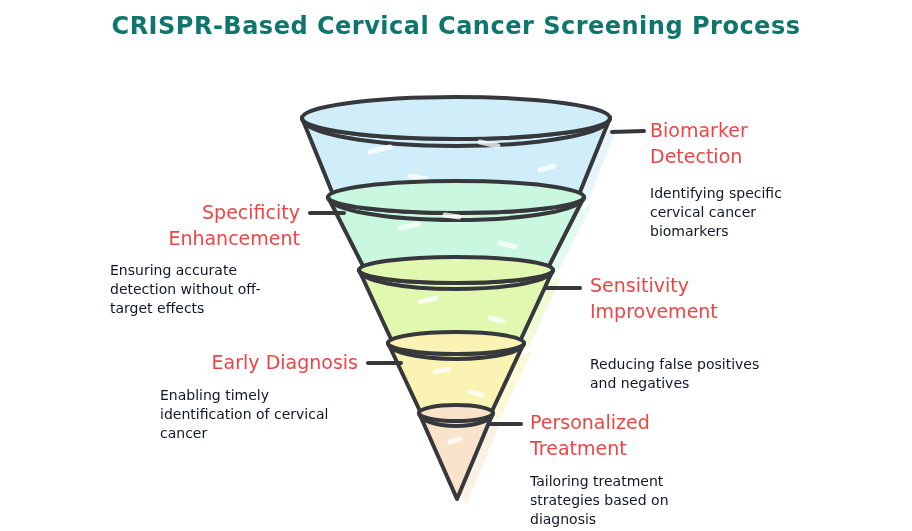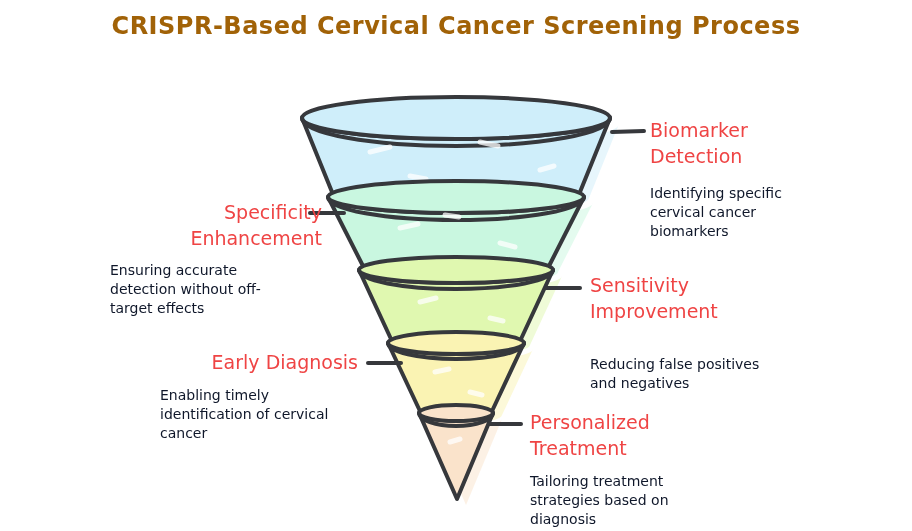--- a/index.html
+++ b/index.html
@@ -11,21 +11,21 @@
     font-family:"DejaVu Sans", sans-serif;
   }
   .title{
     position:absolute;
     left:0;top:12px;width:912px;
     margin:0;
     text-align:center;
     font-size:24px;
     font-weight:bold;
     letter-spacing:.5px;
-    color:#a16207;
+    color:#0f766e;
   }
   svg.funnel{position:absolute;left:0;top:0;}
   .ink{stroke:#36383c;stroke-width:4;stroke-linecap:round;stroke-linejoin:round;}
   .lip{fill:none;}
   .shadow{stroke:none;fill-opacity:.5;}
   .sparkle{stroke:#ffffff;stroke-width:5;stroke-linecap:round;fill:none;opacity:.75;}
   .connector{fill:none;}
   .label{position:absolute;color:#ef4444;font-size:19px;line-height:26px;}
   .label.right-align{text-align:right;}
   .desc{position:absolute;color:#0f172a;font-size:14px;line-height:19px;}
@@ -85,21 +85,21 @@
       <path class="ink connector" d="M 310,213 L 344,213"></path>
       <path class="ink connector" d="M 546,288 L 580,288"></path>
       <path class="ink connector" d="M 368,363 L 401,363"></path>
       <path class="ink connector" d="M 489,424 L 521,424"></path>
     </g>
   </svg>
 
   <div class="label" style="left:650px;top:117px;width:160px">Biomarker Detection</div>
   <div class="desc" style="left:650px;top:184px;width:180px">Identifying specific cervical cancer biomarkers</div>
 
-  <div class="label right-align" style="right:590px;top:199px;width:180px">Specificity Enhancement</div>
+  <div class="label right-align" style="right:612px;top:199px;width:180px">Specificity Enhancement</div>
   <div class="desc right-align" style="right:612px;top:261px;width:190px">Ensuring accurate detection without off-target effects</div>
 
   <div class="label" style="left:590px;top:272px;width:180px">Sensitivity Improvement</div>
   <div class="desc" style="left:590px;top:355px;width:195px">Reducing false positives and negatives</div>
 
   <div class="label right-align" style="right:554px;top:349px;width:210px">Early Diagnosis</div>
   <div class="desc right-align" style="right:554px;top:386px;width:198px">Enabling timely identification of cervical cancer</div>
 
   <div class="label" style="left:530px;top:409px;width:165px">Personalized Treatment</div>
   <div class="desc" style="left:530px;top:472px;width:180px">Tailoring treatment strategies based on diagnosis</div>

